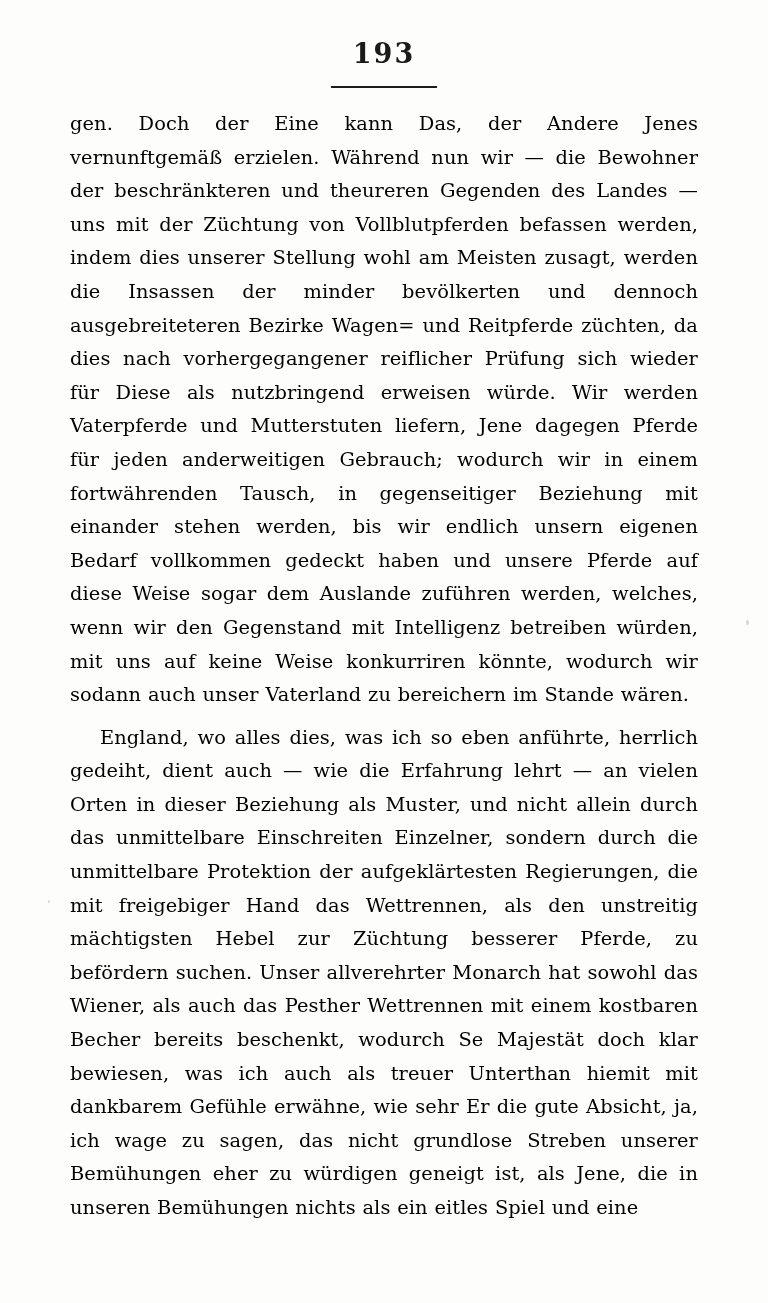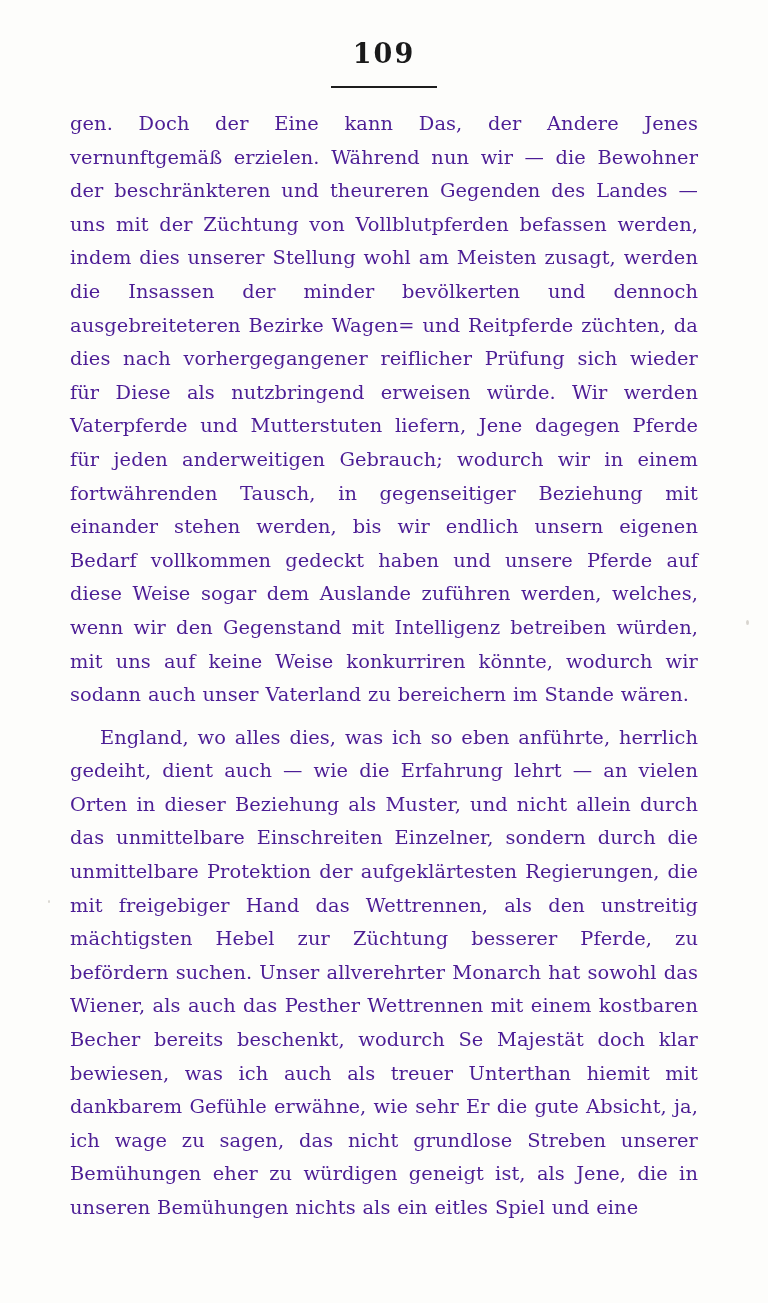--- a/index.html
+++ b/index.html
@@ -49,21 +49,21 @@
     top: 107px;
     left: 70px;
     width: 628px;
   }
   .para {
     margin: 0;
     font-size: 19.4px;
     line-height: 33.6px;
     text-align: justify;
     text-justify: inter-word;
-    color: #4c1d95;
+    color: #000000;
     letter-spacing: 0.1px;
     word-spacing: 0.5px;
   }
   .para + .para {
     margin-top: 9px;
     text-indent: 30px;
   }
   
   .fraktur {
     font-family: "DejaVu Serif", serif;
@@ -77,21 +77,21 @@
     border-radius: 50%;
     opacity: .55;
   }
 </style>
 </head>
 <body>
 
 <div class="page">
 
   <div class="page-header">
-    <span class="folio">109</span>
+    <span class="folio">193</span>
   </div>
   <div class="folio-rule"></div>
 
   <div class="body-text">
     <p class="para fraktur">gen. Doch der Eine kann Das, der Andere Jenes vernunftgemäß erzielen. Während nun wir — die Bewohner der beschränkteren und theureren Gegenden des Landes — uns mit der Züchtung von Vollblutpferden befassen werden, indem dies unserer Stellung wohl am Meisten zusagt, werden die Insassen der minder bevölkerten und dennoch ausgebreiteteren Bezirke Wagen= und Reitpferde züchten, da dies nach vorhergegangener reiflicher Prüfung sich wieder für Diese als nutzbringend erweisen würde. Wir werden Vaterpferde und Mutterstuten liefern, Jene dagegen Pferde für jeden anderweitigen Gebrauch; wodurch wir in einem fortwährenden Tausch, in gegenseitiger Beziehung mit einander stehen werden, bis wir endlich unsern eigenen Bedarf vollkommen gedeckt haben und unsere Pferde auf diese Weise sogar dem Auslande zuführen werden, welches, wenn wir den Gegenstand mit Intelligenz betreiben würden, mit uns auf keine Weise konkurriren könnte, wodurch wir sodann auch unser Vaterland zu bereichern im Stande wären.</p>
     <p class="para fraktur">England, wo alles dies, was ich so eben anführte, herrlich gedeiht, dient auch — wie die Erfahrung lehrt — an vielen Orten in dieser Beziehung als Muster, und nicht allein durch das unmittelbare Einschreiten Einzelner, sondern durch die unmittelbare Protektion der aufgeklärtesten Regierungen, die mit freigebiger Hand das Wettrennen, als den unstreitig mächtigsten Hebel zur Züchtung besserer Pferde, zu befördern suchen. Unser allverehrter Monarch hat sowohl das Wiener, als auch das Pesther Wettrennen mit einem kostbaren Becher bereits beschenkt, wodurch Se Majestät doch klar bewiesen, was ich auch als treuer Unterthan hiemit mit dankbarem Gefühle erwähne, wie sehr Er die gute Absicht, ja, ich wage zu sagen, das nicht grundlose Streben unserer Bemühungen eher zu würdigen geneigt ist, als Jene, die in unseren Bemühungen nichts als ein eitles Spiel und eine</p>
   </div>
 
   <div class="speck" style="top:620px; left:746px;"></div>
   <div class="speck" style="top:900px; left:48px; width:2px; height:3px;"></div>

